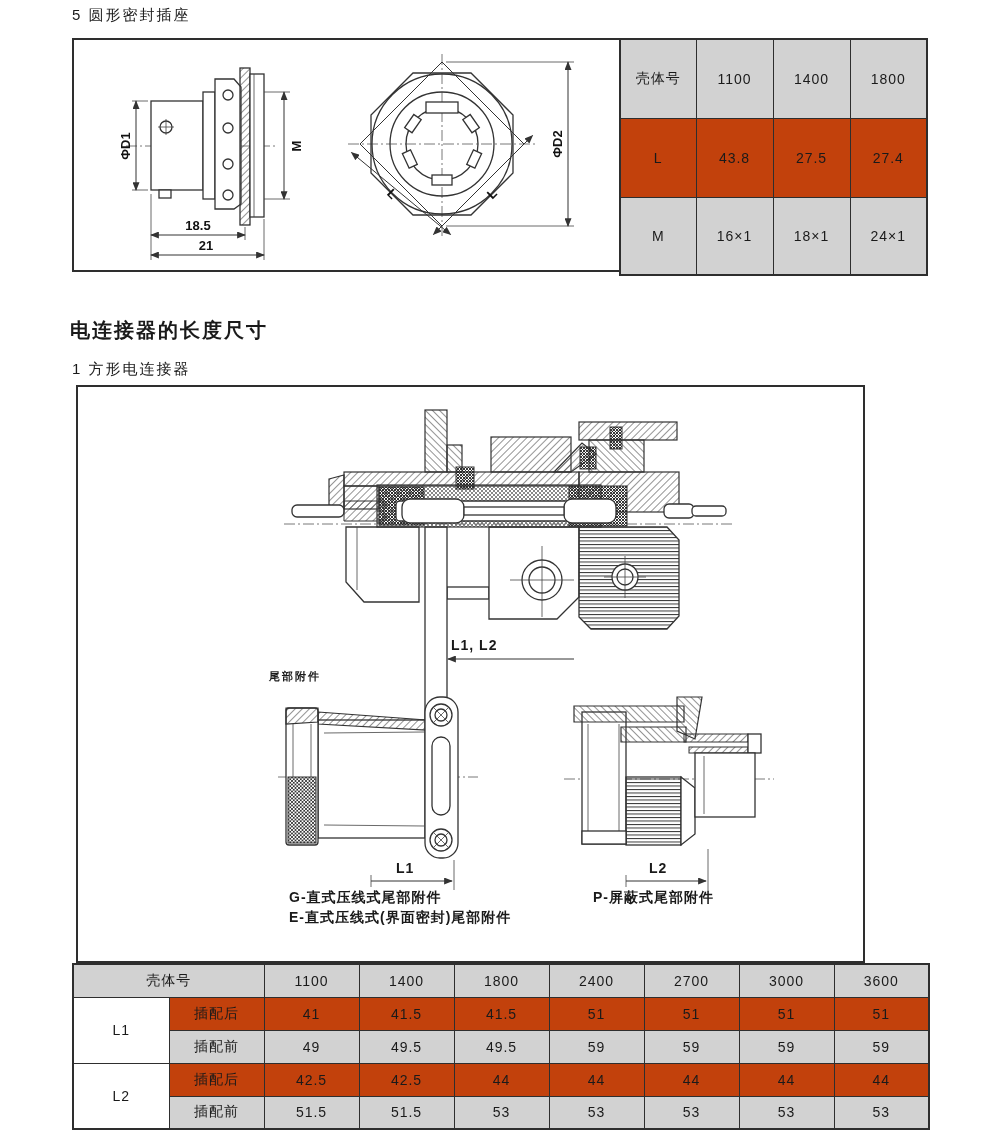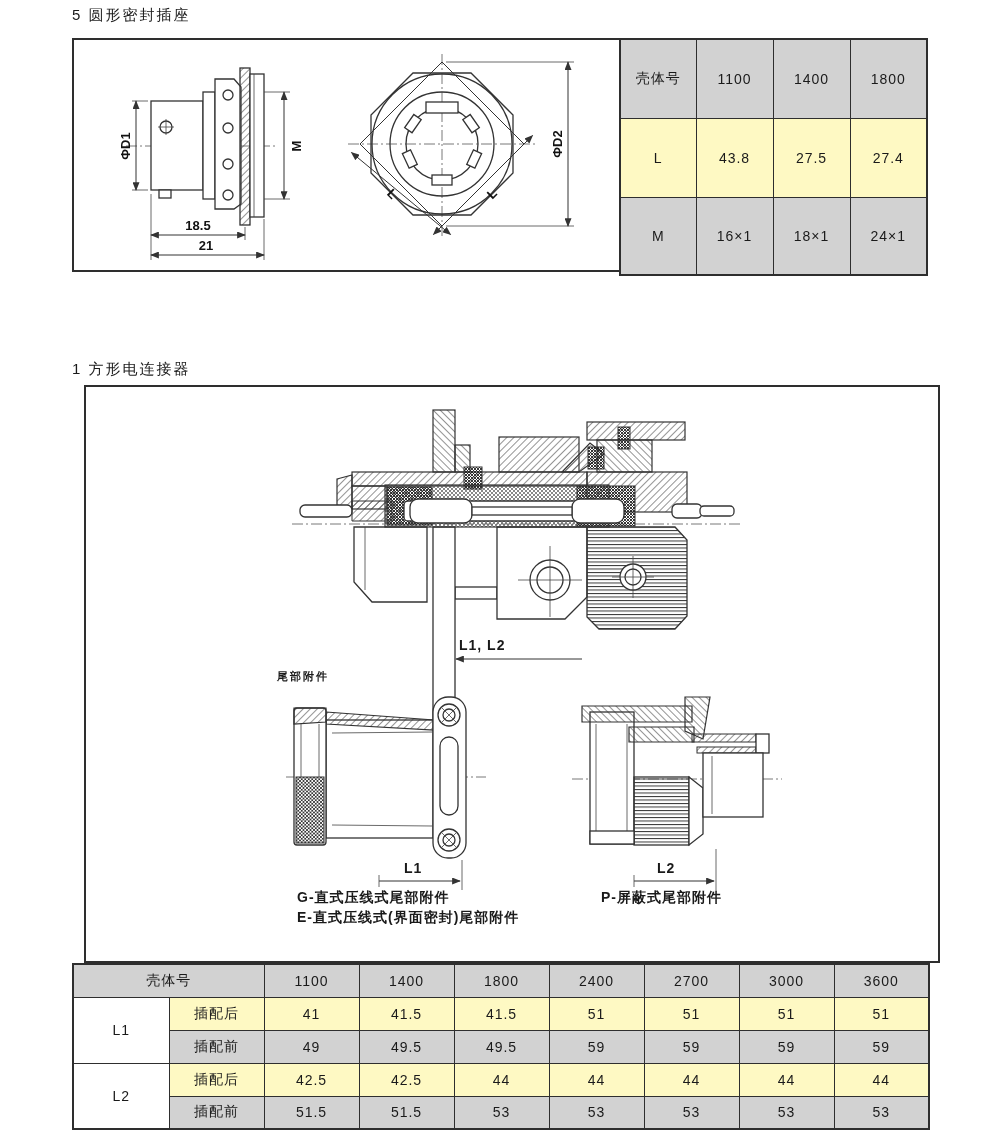--- a/index.html
+++ b/index.html
@@ -2,25 +2,25 @@
 <html><head>
 <meta charset="utf-8">
 <style>
   *{margin:0;padding:0;box-sizing:border-box}
   html,body{background:#fff}
   body{width:1000px;height:1147px;position:relative;font-family:"Liberation Sans",sans-serif;color:#1a1a1a;overflow:hidden}
   .page{position:absolute;inset:0}
   .title{position:absolute;left:72px;top:6px;font-size:15px;letter-spacing:2px}
   .box{position:absolute;border:2px solid #2e2e2e;background:#fff}
   .top-box{left:72px;top:38px;width:856px;height:234px}
-  .big-box{left:84px;top:385px;width:856px;height:578px}
+  .big-box{left:76px;top:385px;width:789px;height:578px}
   .note{position:absolute;left:72px;top:290px;font-size:14px;letter-spacing:2px}
   .heading{position:absolute;left:70px;top:317px;font-size:20px;font-weight:bold;letter-spacing:2px}
   .subheading{position:absolute;left:72px;top:360px;font-size:15px;letter-spacing:2px}
-  table.tbl{border-collapse:collapse;table-layout:fixed;background:#fef9c3}
+  table.tbl{border-collapse:collapse;table-layout:fixed;background:#c2410c}
   .tbl td{border:1.5px solid #2e2e2e;text-align:center;vertical-align:middle;font-size:14px;padding:0;letter-spacing:1px}
   .tbl td.g, .tbl tr.g td{background:#d2d2d2}
   .tbl td.w{background:#fff}
   .top-tbl{position:absolute;right:-2px;top:-2px;height:238px;width:308px;border:2px solid #2e2e2e}
   .bottom-tbl{position:absolute;left:72px;top:963px;width:857px;height:165px;border:2px solid #2e2e2e}
   .bottom-tbl td{height:33px}
   .lbl{position:absolute;font-weight:bold;font-size:14px;white-space:nowrap;letter-spacing:1px}
   .lbl.big{font-size:11px;letter-spacing:2px}
   svg.draw{position:absolute;overflow:visible}
   svg text{font-family:"Liberation Sans",sans-serif}
@@ -152,20 +152,21 @@
       <tr class="g" style="height:46px">
         <td>M</td>
         <td>16×1</td>
         <td>18×1</td>
         <td>24×1</td>
       </tr>
     </tbody>
       </table>
   </div>
 
+  <div class="heading">电连接器的长度尺寸</div>
   <div class="subheading">1  方形电连接器</div>
 
   <div class="box big-box">
 
     <svg class="draw" style="left:206px;top:10px" width="450" height="345" viewBox="0 0 450 345">
       <line class="cl" x1="0" y1="127" x2="450" y2="127"></line>
 
       <path class="ol" d="M62,130 H135 V205 H80 L62,185 Z"></path>
       <line class="thin" x1="73" y1="130" x2="73" y2="193"></line>
       <rect class="ol" x="163" y="190" width="42" height="12"></rect>

